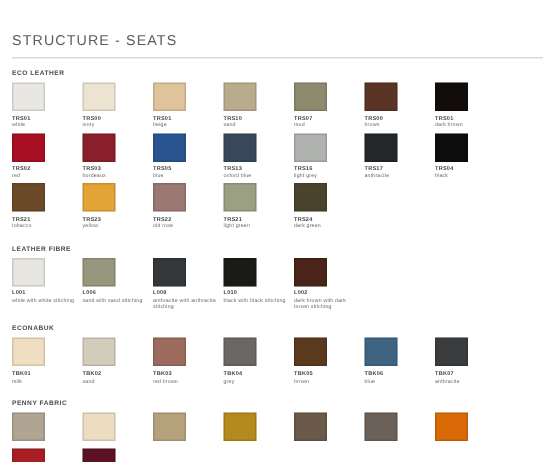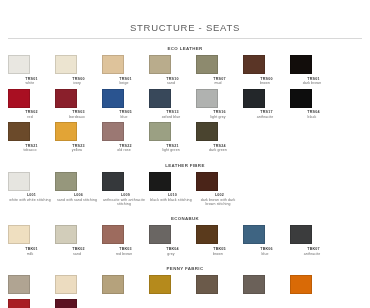--- a/index.html
+++ b/index.html
@@ -3,21 +3,21 @@
 <meta charset="utf-8">
 <style>
   html,body{margin:0;padding:0;}
   body{
     width:370px;height:308px;overflow:hidden;
     background:#ffffff;
     font-family:"Liberation Sans","DejaVu Sans",sans-serif;
     color:#3a3a3a;
     -webkit-font-smoothing:antialiased;
   }
-  .page{position:relative;width:370px;height:308px;box-sizing:border-box;padding:0 8px;text-align:center;}
+  .page{position:relative;width:370px;height:308px;box-sizing:border-box;padding:0 8px;}
 
   
   .page-header{padding-top:22px;}
   .page-title{
     font-size:9.5px;letter-spacing:.75px;color:#5d5d5d;font-weight:400;
     line-height:12px;white-space:nowrap;
   }
   .title-rule{
     margin-top:4px;height:1px;width:354px;background:#d8d8d8;
   }

